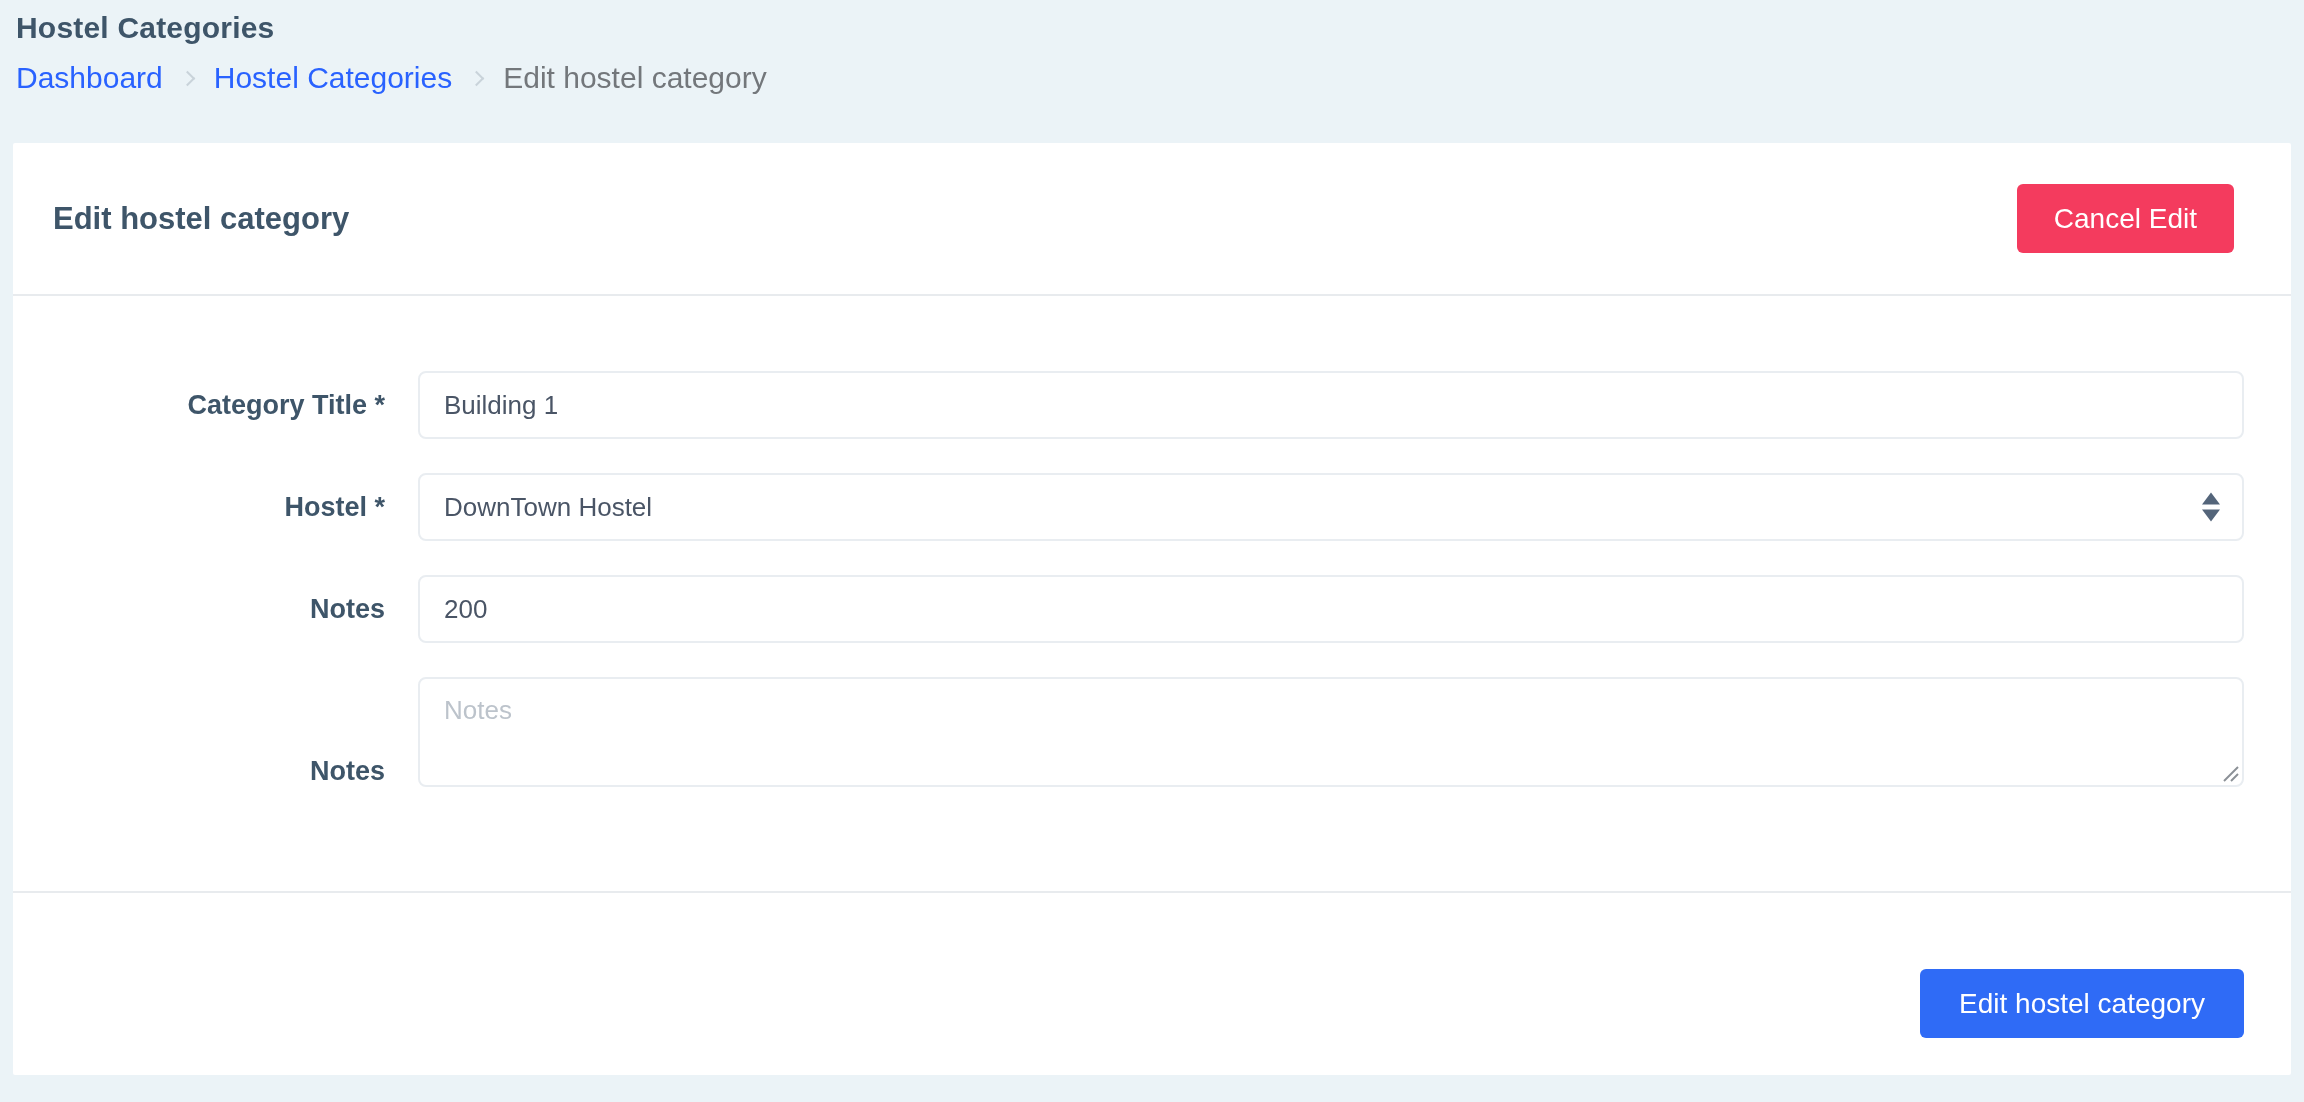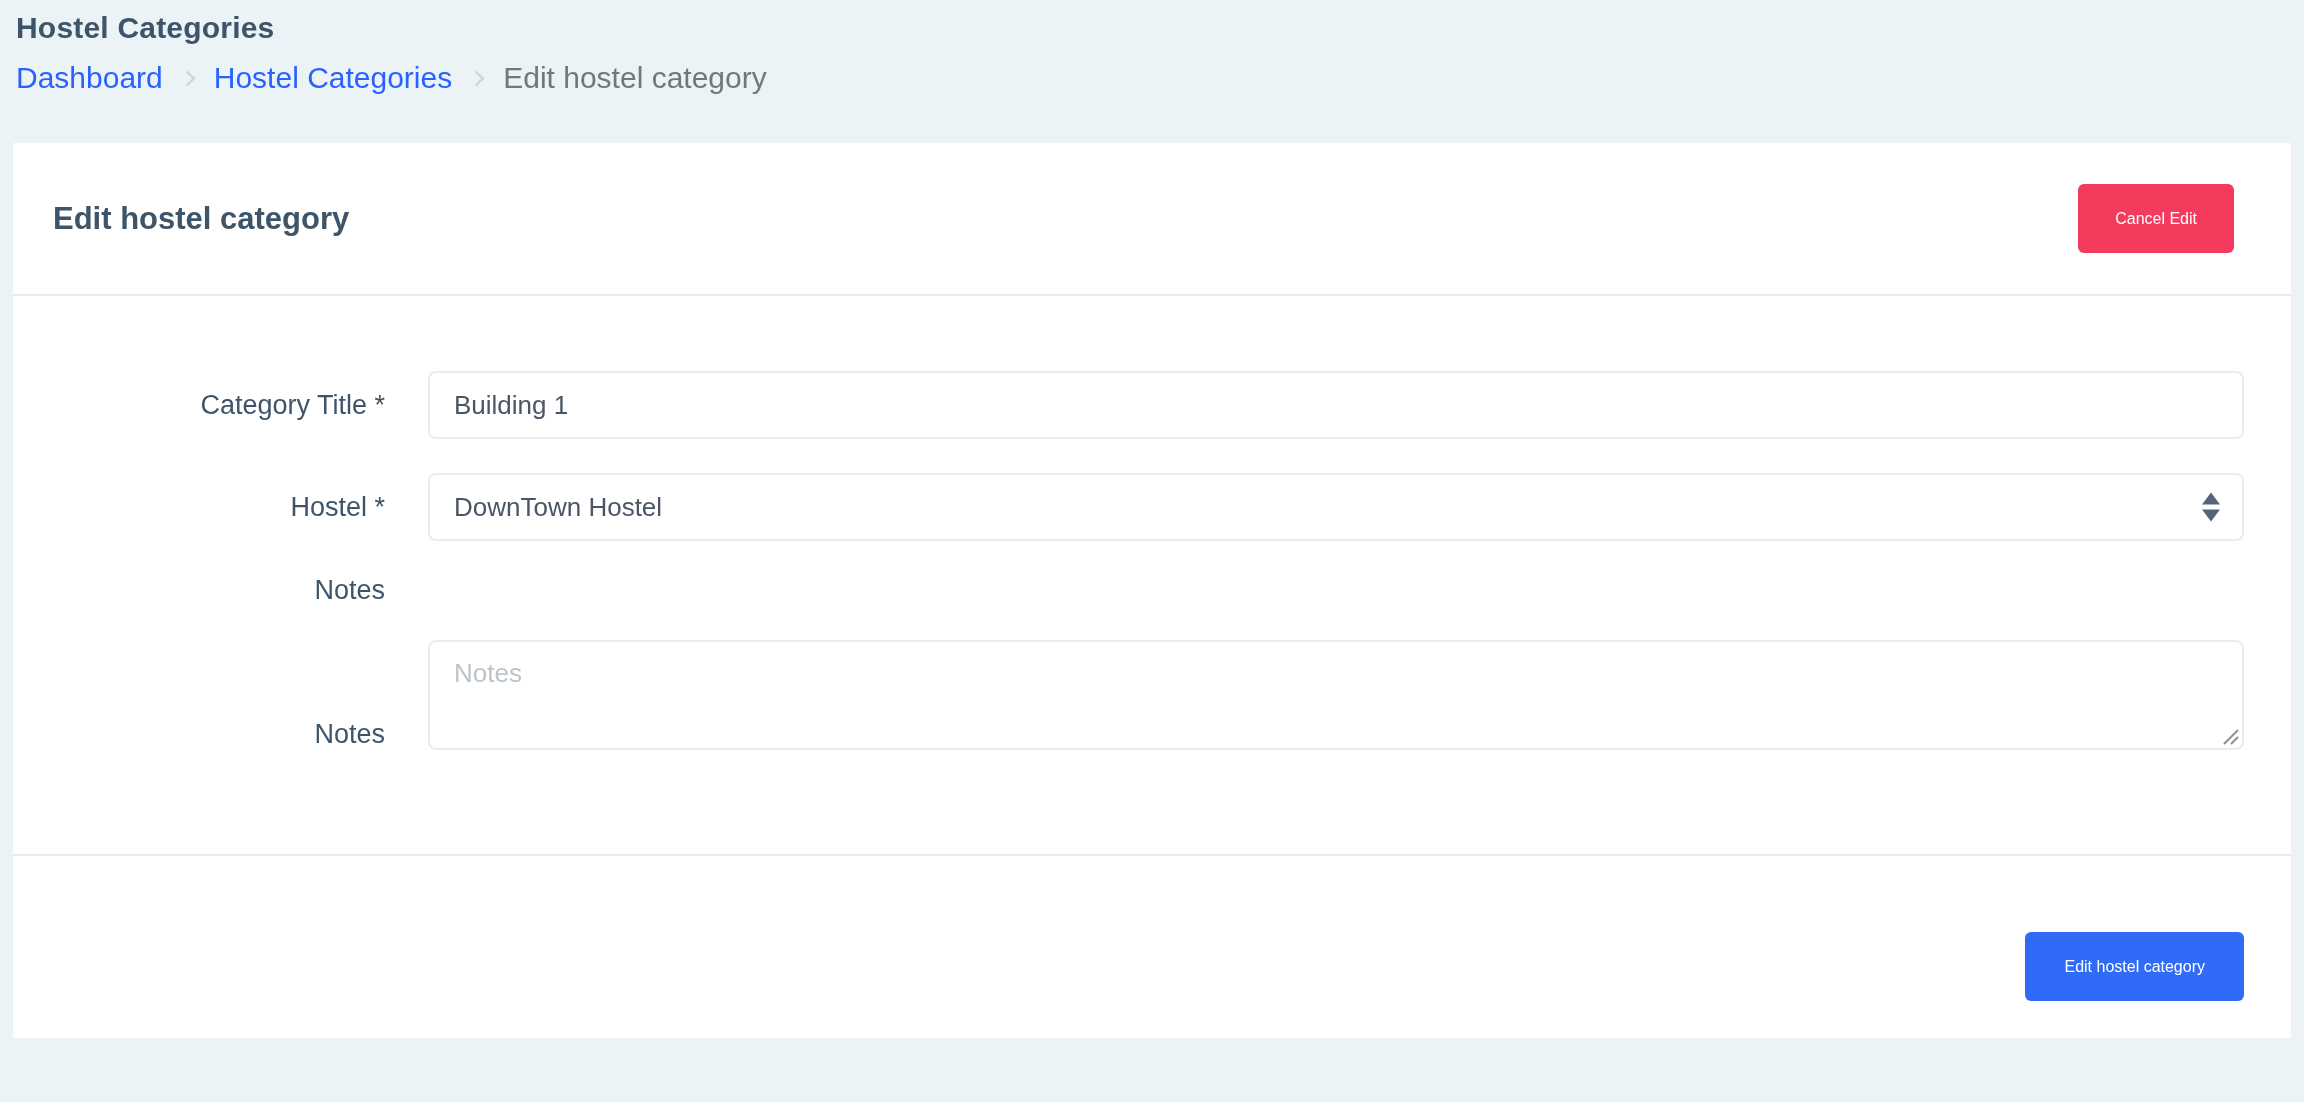--- a/index.html
+++ b/index.html
@@ -56,39 +56,39 @@
   .card-title {
     font-size: 31px;
     font-weight: 600;
     color: #3e5569;
   }
 
   .btn {
     border: none;
     border-radius: 6px;
     color: #ffffff;
-    font-size: 16px;
+    font-size: 28px;
     font-family: "Liberation Sans", sans-serif;
     height: 69px;
     cursor: pointer;
     line-height: 1;
   }
   .btn-danger  { background: #f43b5e; padding: 0 37px; }
   .btn-primary { background: #2f6bf6; padding: 0 39px; }
 
   
   .card-body { padding: 75px 47px 70px 40px; }
   .form-row { display: flex; align-items: center; margin-bottom: 34px; }
   .form-row.align-top { align-items: flex-end; }
   .label-col {
     width: 332px;
-    margin-right: 43px;
+    margin-right: 33px;
     text-align: right;
     font-size: 27px;
-    font-weight: 400;
+    font-weight: 700;
     color: #3e5569;
     flex-shrink: 0;
   }
   .form-row.align-top .label-col { padding-top: 18px; }
   .input-col { flex: 1; position: relative; }
 
   .form-control {
     width: 100%;
     height: 68px;
     border: 2px solid #e9edf1;
@@ -194,20 +194,23 @@
         </select>
         <span class="select-arrows">
           <span class="up"></span>
           <span class="down"></span>
         </span>
       </div>
     </div>
 
     <div class="form-row">
       <label class="label-col">Notes</label>
+      <div class="input-col">
+        <input type="text" class="form-control" value="200" style="">
+      </div>
     </div>
 
     <div class="form-row align-top">
       <label class="label-col">Notes</label>
       <div class="input-col">
         <textarea class="form-control" placeholder="Notes" style=""></textarea>
         <span class="resize-handle">
           <svg width="18" height="18" viewBox="0 0 18 18">
             <line x1="3" y1="17" x2="17" y2="3" stroke="#8b9096" stroke-width="2"></line>
             <line x1="10" y1="17" x2="17" y2="10" stroke="#8b9096" stroke-width="2"></line>

